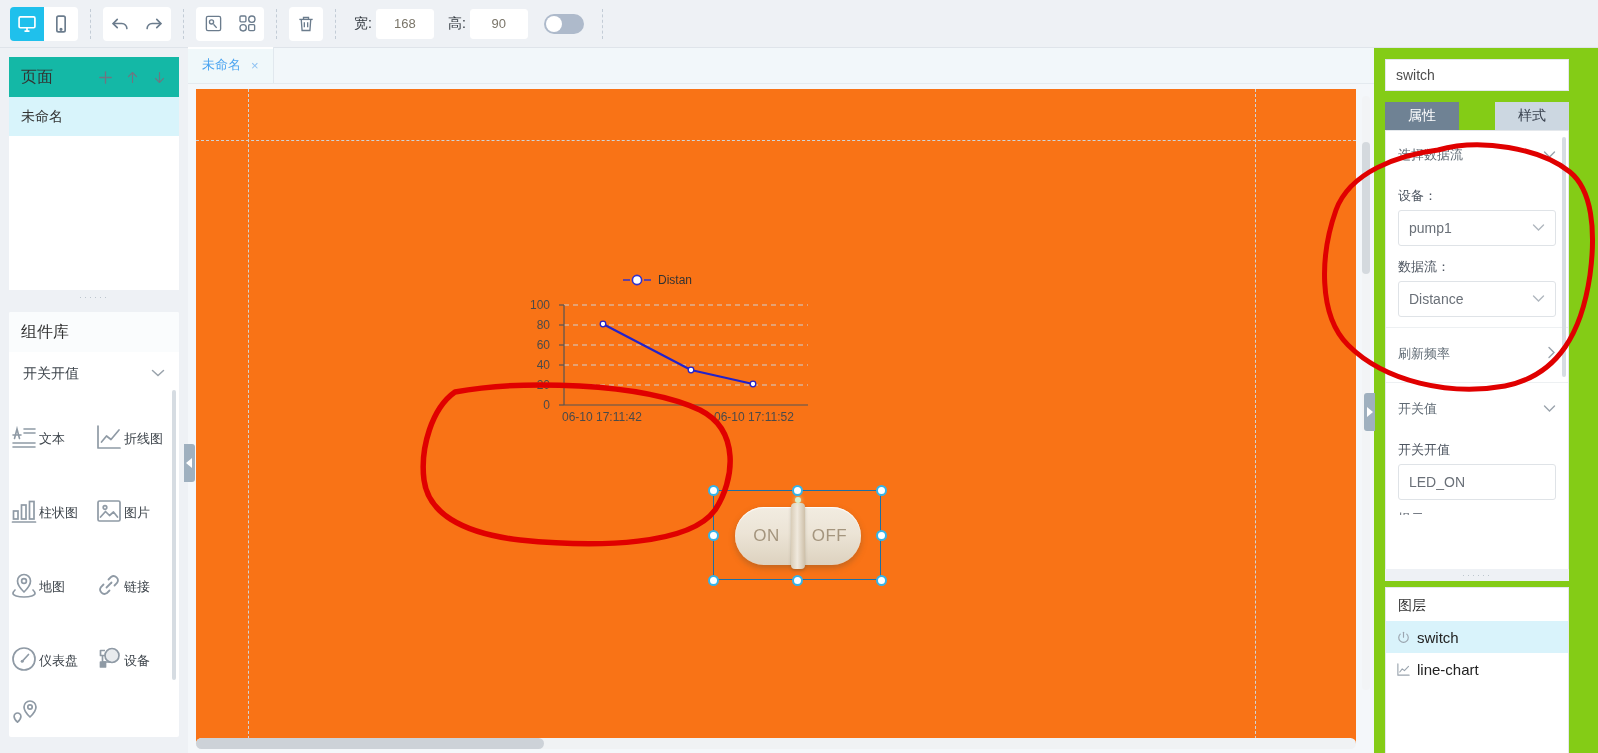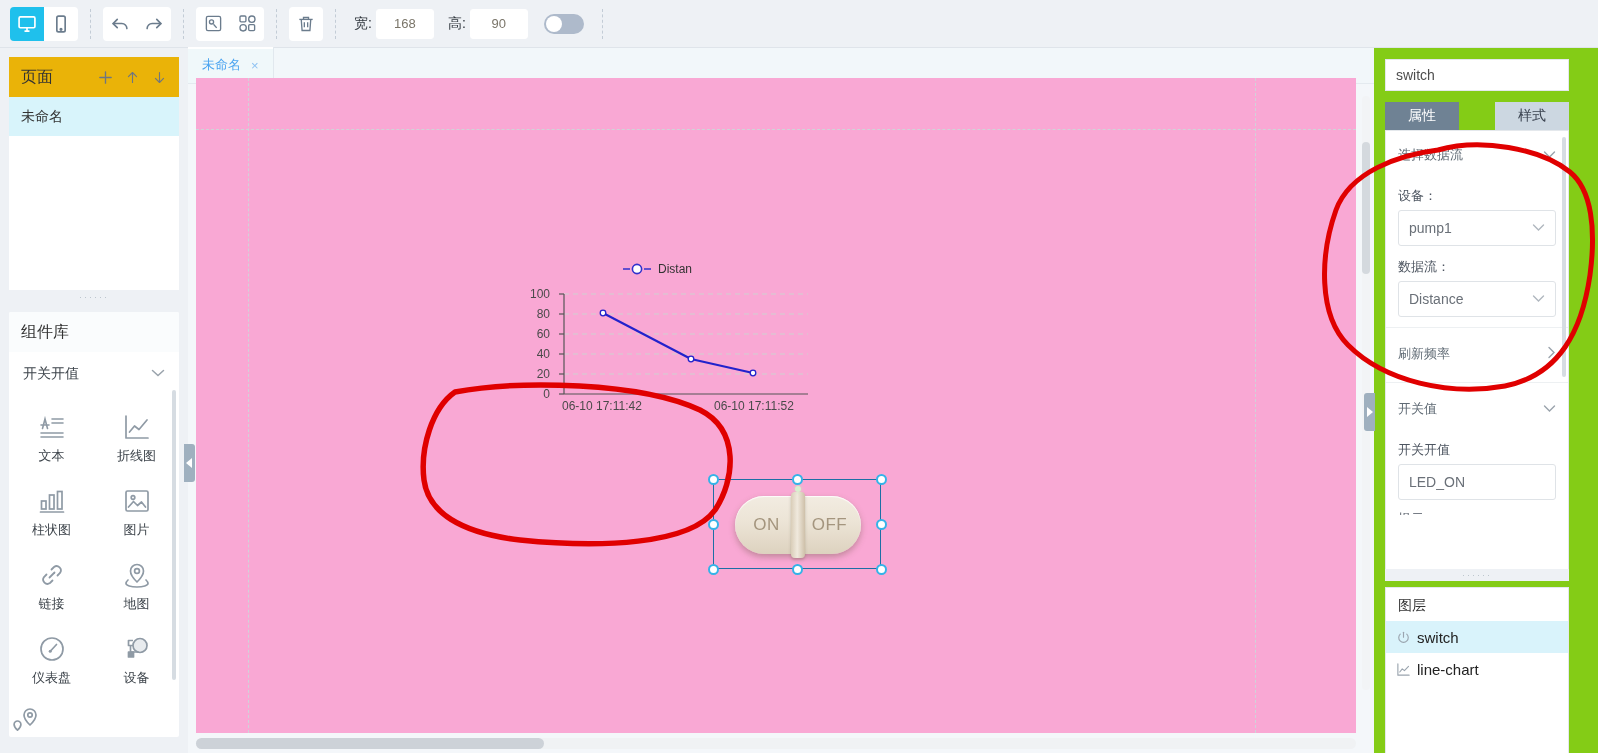--- a/index.html
+++ b/index.html
@@ -75,21 +75,21 @@
     background:#eef1f5;
   }
   .lp-card {
     background:#fff; margin:9px 9px 0 9px; border-radius:2px;
     position:relative;
   }
   #pages-card { height:246px; }
   .lp-head {
     height:40px; display:flex; align-items:center;
     padding:0 8px 0 12px;
-    background:#eab308;
+    background:#14b8a6;
   }
   .lp-title { font-size:16px; color:#333; flex:1; }
   .lp-head-icons { display:flex; align-items:center; gap:3px; }
   .lp-icn {
     width:24px; height:24px; display:flex; align-items:center; justify-content:center;
     color:#6e7681; cursor:pointer; font-size:17px; line-height:1;
   }
   .page-item {
     height:39px; display:flex; align-items:center; padding-left:12px;
     font-size:14px; color:#333; cursor:pointer;
@@ -108,21 +108,21 @@
   .lib-sect {
     height:44px; display:flex; align-items:center; padding:0 14px;
     font-size:14px; color:#3d444b; cursor:pointer;
   }
   .lib-sect .chev { margin-left:auto; color:#9aa3ac; font-size:12px; }
   .lib-grid {
     display:flex; flex-wrap:wrap; padding:4px 0 0 0;
   }
   .lib-item {
     width:50%; height:74px;
-    display:flex; flex-direction:column; align-items:center; justify-content:center;
+    display:flex; flex-direction:row; align-items:center; 
     cursor:pointer;
   }
   .lib-item .ic { color:#8f9aa5; height:34px; display:flex; align-items:center; }
   .lib-item .lb { font-size:13px; color:#3d444b; margin-top:3px; }
   #lib-scroll {
     position:absolute; right:3px; top:78px; width:4px; height:290px;
     background:#d6dce2; border-radius:2px;
   }
   #left-collapse {
     position:absolute; left:184px; top:396px; width:11px; height:38px;
@@ -141,22 +141,22 @@
     border-bottom:1px solid #e4eaef;
   }
   .tab {
     height:36px; padding:0 14px; display:flex; align-items:center;
     background:#f2f8fa; color:#4aa3f0; font-size:13px;
     border-right:1px solid #e1e8ee; cursor:pointer;
   }
   .tab.active { background:#f0f8fa; box-shadow: inset 0 2px 0 #ffffff; }
   .tab .x { margin-left:10px; color:#8ec2f2; font-size:13px; cursor:pointer; }
   #canvas {
-    position:absolute; left:8px; top:30px; width:1160px; height:655px;
-    background:#f9a8d4; overflow:hidden;
+    position:absolute; left:8px; top:41px; width:1160px; height:655px;
+    background:#f97316; overflow:hidden;
   }
   .guide-v { position:absolute; top:0; bottom:0; width:0;
     border-left:1px dashed #cfd4d8; }
   .guide-h { position:absolute; left:0; right:0; height:0;
     border-top:1px dashed #cfd4d8; }
 
   
   #chart { position:absolute; left:296px; top:180px; width:330px; height:160px; }
   .chart-legend {
     position:absolute; left:0; right:0; top:0; height:22px;
@@ -473,37 +473,37 @@
           <svg width="30" height="30" viewBox="0 0 30 30" fill="none" stroke="currentColor" stroke-width="1.7" stroke-linecap="round" stroke-linejoin="round">
             <rect x="4" y="5" width="22" height="20" rx="1.5"></rect>
               <circle cx="11" cy="11.5" r="1.8"></circle>
             <path d="M6.5 21l5-5.5 4 4 4-3.5 4 5"></path>
           </svg>
         </span>
         <span class="lb">图片</span>
       </div>
       <div class="lib-item">
         <span class="ic">
+          <svg width="30" height="30" viewBox="0 0 30 30" fill="none" stroke="currentColor" stroke-width="1.7" stroke-linecap="round" stroke-linejoin="round">
+            <path d="M15 4.5a6.5 6.5 0 0 0-6.5 6.5c0 4.8 6.5 11 6.5 11s6.5-6.2 6.5-11A6.5 6.5 0 0 0 15 4.5z"></path>
+            <circle cx="15" cy="11" r="2.4"></circle>
+              <path d="M6 20c-1.5 1.4-2 2.5-2 3.5 0 1.9 4.9 3.5 11 3.5s11-1.6 11-3.5c0-1-.6-2.1-2-3.5"></path>
+          </svg>
+        </span>
+        <span class="lb">地图</span>
+      </div>
+      <div class="lib-item">
+        <span class="ic">
           <svg width="30" height="30" viewBox="0 0 30 30" fill="none" stroke="currentColor" stroke-width="1.8" stroke-linecap="round">
             <path d="M12.5 17.5l5-5"></path>
             <path d="M14.5 9.5l2.5-2.5a4.3 4.3 0 0 1 6 6l-2.5 2.5"></path>
             <path d="M15.5 20.5L13 23a4.3 4.3 0 0 1-6-6l2.5-2.5"></path>
           </svg>
         </span>
         <span class="lb">链接</span>
-      </div>
-      <div class="lib-item">
-        <span class="ic">
-          <svg width="30" height="30" viewBox="0 0 30 30" fill="none" stroke="currentColor" stroke-width="1.7" stroke-linecap="round" stroke-linejoin="round">
-            <path d="M15 4.5a6.5 6.5 0 0 0-6.5 6.5c0 4.8 6.5 11 6.5 11s6.5-6.2 6.5-11A6.5 6.5 0 0 0 15 4.5z"></path>
-            <circle cx="15" cy="11" r="2.4"></circle>
-              <path d="M6 20c-1.5 1.4-2 2.5-2 3.5 0 1.9 4.9 3.5 11 3.5s11-1.6 11-3.5c0-1-.6-2.1-2-3.5"></path>
-          </svg>
-        </span>
-        <span class="lb">地图</span>
       </div>
       <div class="lib-item">
         <span class="ic">
           <svg width="30" height="30" viewBox="0 0 30 30" fill="none" stroke="currentColor" stroke-width="1.7" stroke-linecap="round">
             <circle cx="15" cy="15" r="11"></circle>
               <path d="M19.5 10.5L13.5 17"></path>
               <circle cx="13.2" cy="17.3" r="1.5" fill="currentColor" stroke="none"></circle>
           </svg>
         </span>
         <span class="lb">仪表盘</span>

